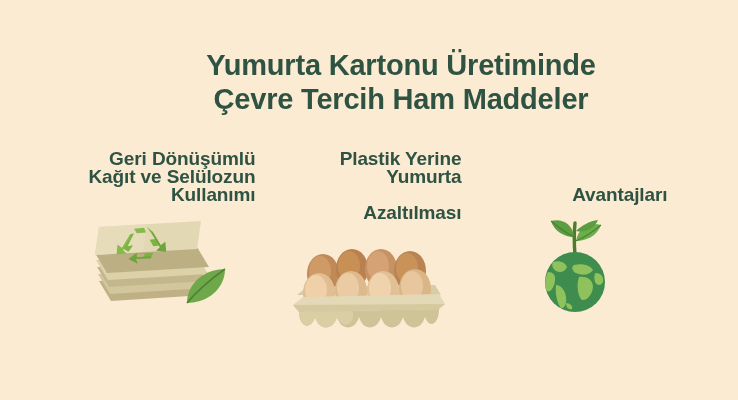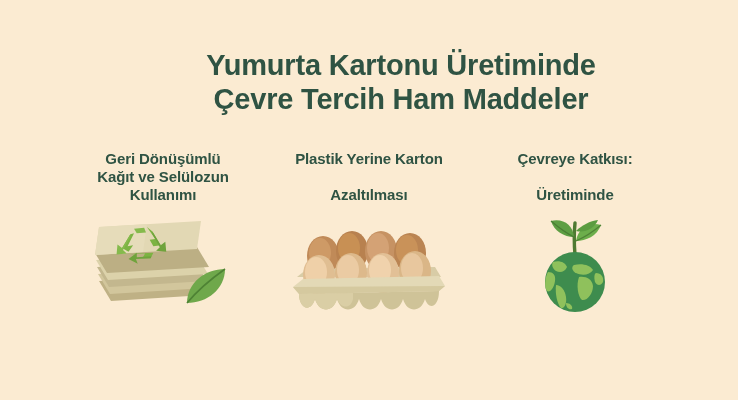--- a/index.html
+++ b/index.html
@@ -56,23 +56,23 @@
   .column {
     width: 206px;
     display: flex;
     flex-direction: column;
     align-items: center;
   }
   .col-heading {
     color: #2F5343;
     font-family: "Liberation Sans", sans-serif;
     font-weight: bold;
-    font-size: 15px;
+    font-size: 19px;
     line-height: 18px;
-    text-align: center;
+    text-align: right;
     width: 185px;
     letter-spacing: -0.1px;
   }
   .illustration {
     margin-top: 10px;
     width: 170px;
     height: 106px;
     display: flex;
     align-items: center;
     justify-content: center;
@@ -128,21 +128,21 @@
           <g transform="translate(96,52)">
             <path d="M4 36 C4 16, 22 2, 42 2 C42 22, 24 36, 4 36 Z" fill="#6FA84B"></path>
             <path d="M4 36 C14 24, 28 12, 42 2" stroke="#4E8234" stroke-width="1.6" fill="none"></path>
           </g>
         </svg>
       </div>
     </div>
 
     <div class="column col-2">
       <div class="col-heading">
-        <span>Plastik Yerine Karton</span><br>
+        <span>Plastik Yerine Yumurta</span><br>
         <br>
         <span>Azaltılması</span>
       </div>
       <div class="illustration">
         <svg width="160" height="92" viewBox="0 0 160 92">
 
           <g>
             <ellipse cx="34" cy="27" rx="16" ry="20" fill="#C08A58"></ellipse>
             <ellipse cx="31" cy="24" rx="11" ry="15" fill="#CE9A66"></ellipse>
             <ellipse cx="63" cy="22" rx="16" ry="20" fill="#B8814F"></ellipse>
@@ -182,23 +182,23 @@
                    C 10 80, 22 84, 26 70
                    C 30 84, 44 84, 48 70
                    C 52 80, 62 80, 64 70
                    L 64 64 L 10 65 Z" fill="#DACEA5"></path>
         </svg>
       </div>
     </div>
 
     <div class="column col-3">
       <div class="col-heading">
-        <span>Çevreye Katkısı:</span><br>
         <br>
-        <span>Üretiminde</span>
+        <br>
+        <span>Avantajları</span>
       </div>
       <div class="illustration">
         <svg width="110" height="100" viewBox="0 0 110 100">
 
           <path d="M55 40 C54 28, 54 18, 55 8" stroke="#4E7A32" stroke-width="3.4" fill="none" stroke-linecap="round"></path>
 
           <g>
             <path d="M54 22 C44 22, 34 16, 31 6 C43 3, 53 10, 54 22 Z" fill="#5E9E43"></path>
             <path d="M54 22 C46 18, 38 12, 31 6" stroke="#4A7E34" stroke-width="1.2" fill="none"></path>
           </g>

